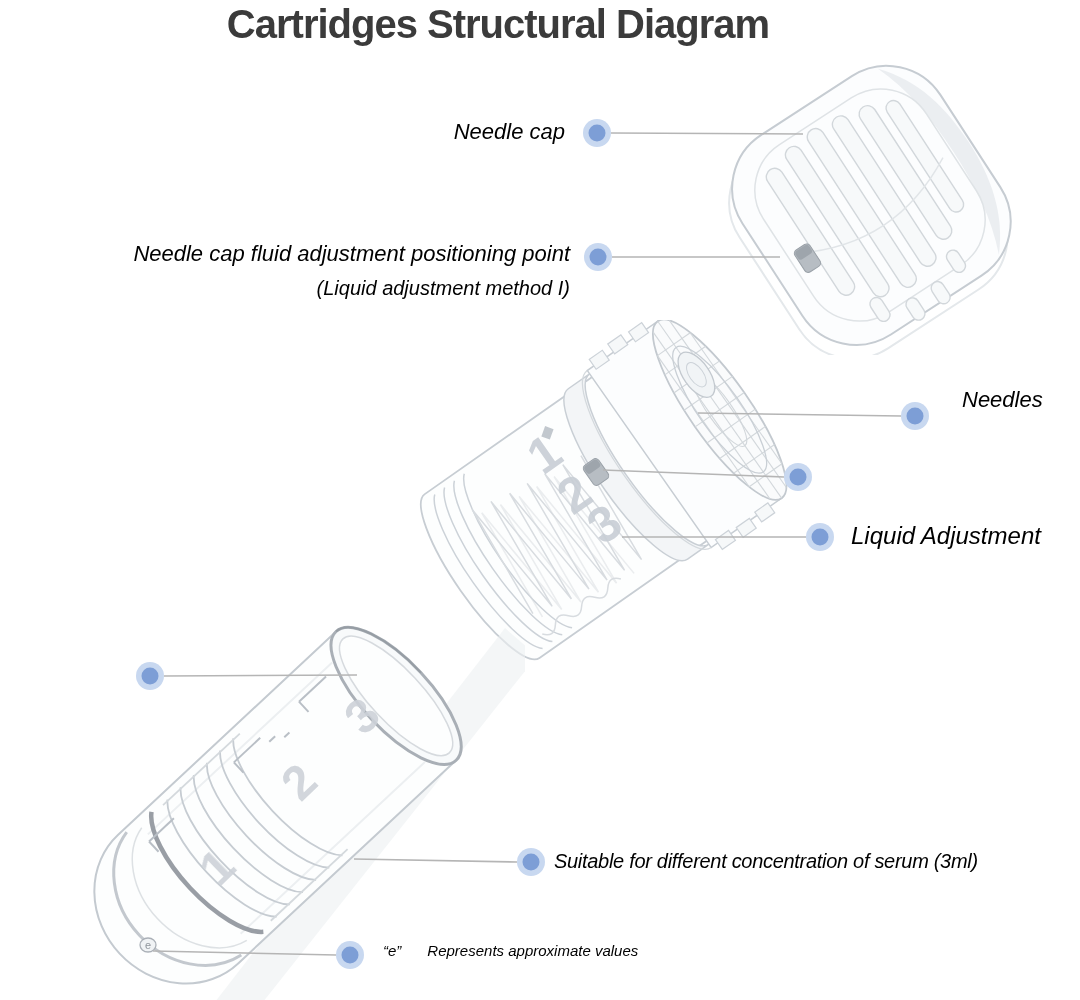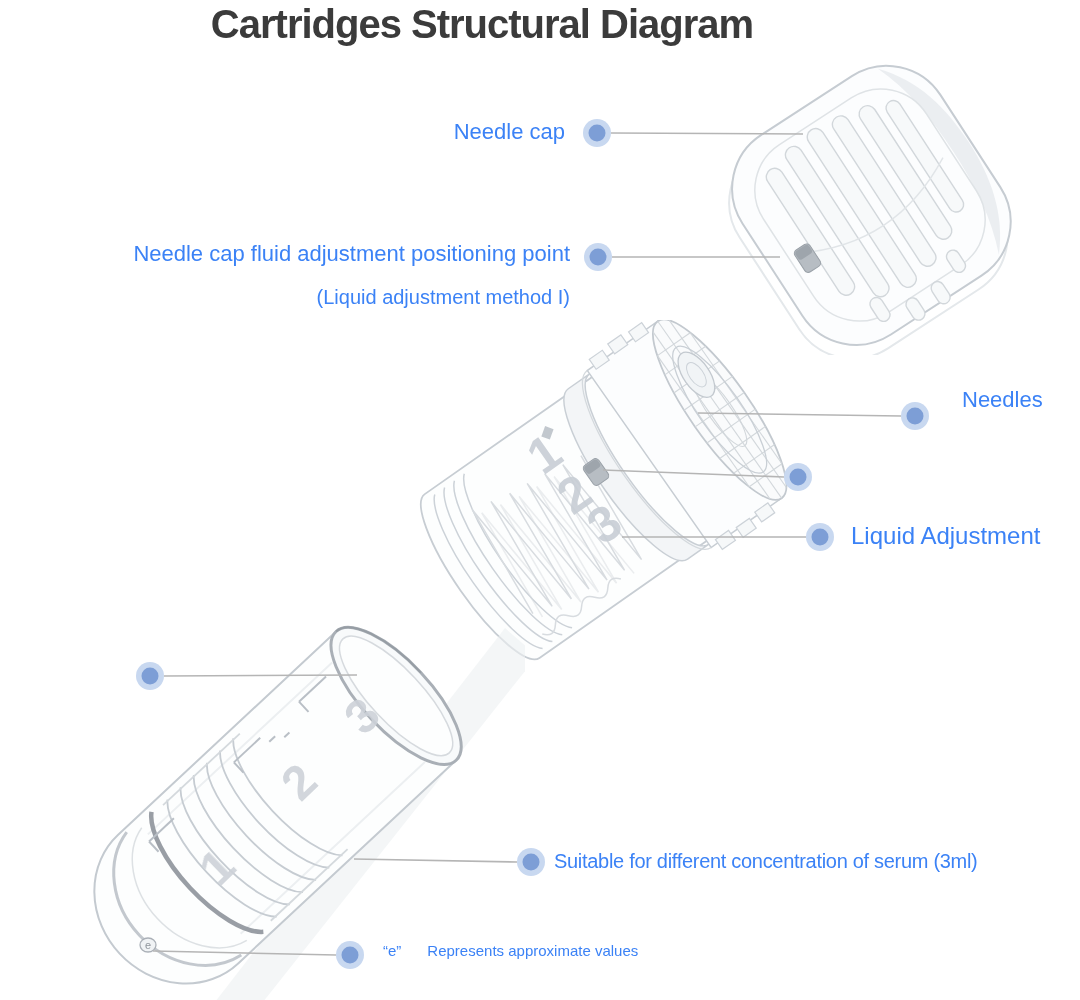--- a/index.html
+++ b/index.html
@@ -1,25 +1,25 @@
 <!DOCTYPE html>
 <html><head>
 <meta charset="utf-8">
 <style>
   html,body{margin:0;padding:0;background:#ffffff;}
   #stage{
     position:relative;width:1080px;height:1000px;overflow:hidden;background:#ffffff;
     font-family:"Liberation Sans","DejaVu Sans",sans-serif;color:#2e2e2e;
   }
   .title{
-    position:absolute;top:2px;left:0;width:964px;text-align:center;
+    position:absolute;top:2px;left:16px;width:964px;text-align:center;
     font-size:40px;font-weight:bold;color:#3b3b3b;letter-spacing:-1px;
   }
-  .lbl{position:absolute;white-space:nowrap;font-size:22px;color:#3b82f6;font-weight:500;}
-  .lbl .sub{display:block;font-size:20px;margin-top:19px;}
+  .lbl{position:absolute;white-space:nowrap;font-size:22px;color:#000000;font-weight:500;font-style:italic;}
+  .lbl .sub{display:block;font-size:20px;margin-top:10px;}
   .lbl-needle-cap{right:515px;top:119px;}
   .lbl-cap-fluid{left:65px;width:505px;text-align:right;top:241px;}
   .lbl-needles{left:938px;top:387px;margin-left:24px;}
   .lbl-liquid-point{left:795px;top:430px;font-size:23px;}
   .lbl-liquid-point .sub{font-size:19px;padding-left:23px;margin-top:4px;}
   .lbl-liquid-adjustment{left:851px;top:522px;font-size:24px;}
   .lbl-graduated{left:2px;top:635px;}
   .lbl-serum{left:554px;top:850px;font-size:20px;letter-spacing:-0.3px;}
   .lbl-approx{left:383px;top:942px;font-size:15px;}
   .lbl-approx .gap{display:inline-block;width:26px;}

